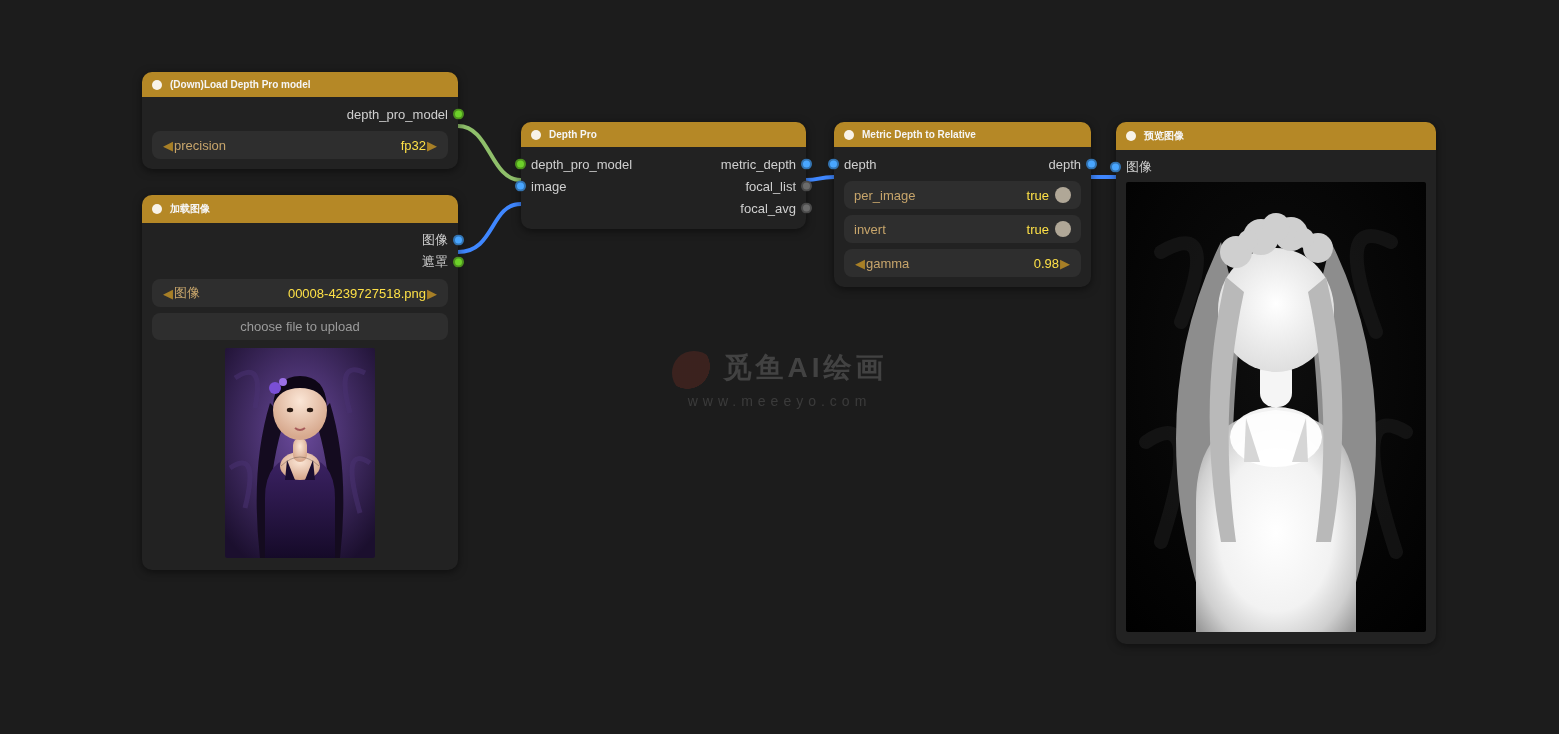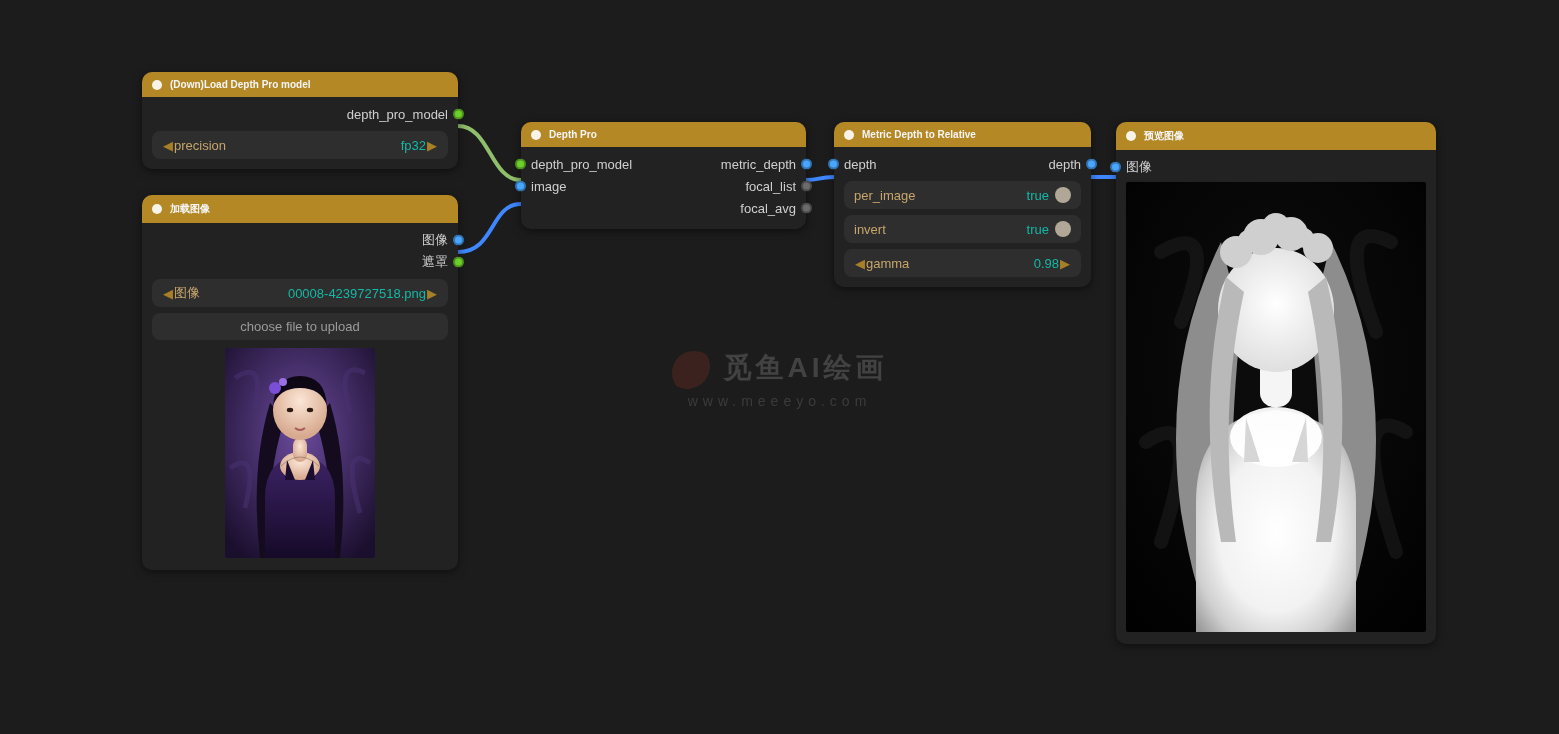--- a/index.html
+++ b/index.html
@@ -68,21 +68,21 @@
     margin-top: 6px;
     padding: 5px 10px;
     display: flex;
     align-items: center;
     justify-content: space-between;
     color: #c7a56b;
     font-size: 13px;
     height: 28px;
   }
   .widget .label { color: #c7a56b; }
-  .widget .value { color: #14b8a6; }
+  .widget .value { color: #fde047; }
   .widget .arrow { color: #b58826; opacity: .9; width: 12px; text-align: center; cursor: pointer; user-select: none; }
   .widget-button {
     background: #2e2e2e;
     border-radius: 8px;
     margin-top: 6px;
     padding: 6px;
     text-align: center;
     color: #9b9b9b;
     font-size: 13px;
     cursor: pointer;

